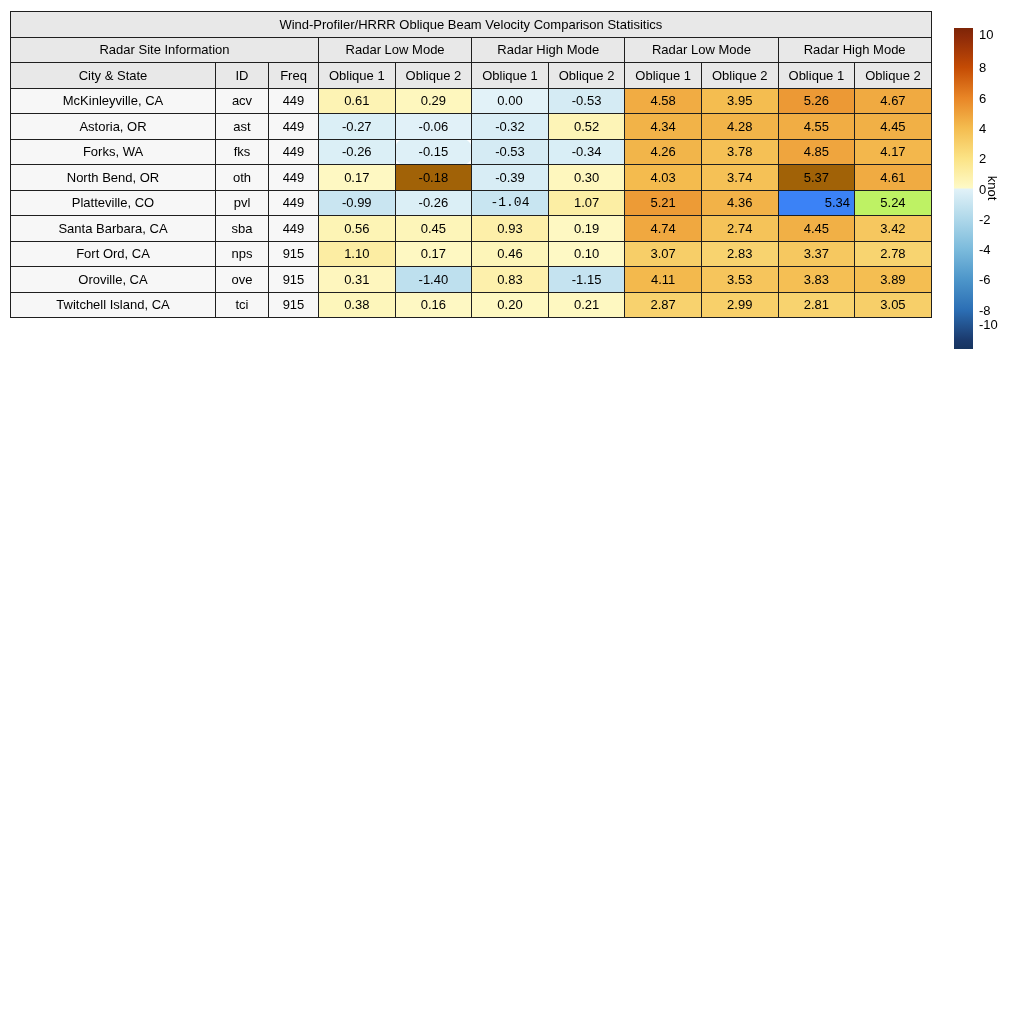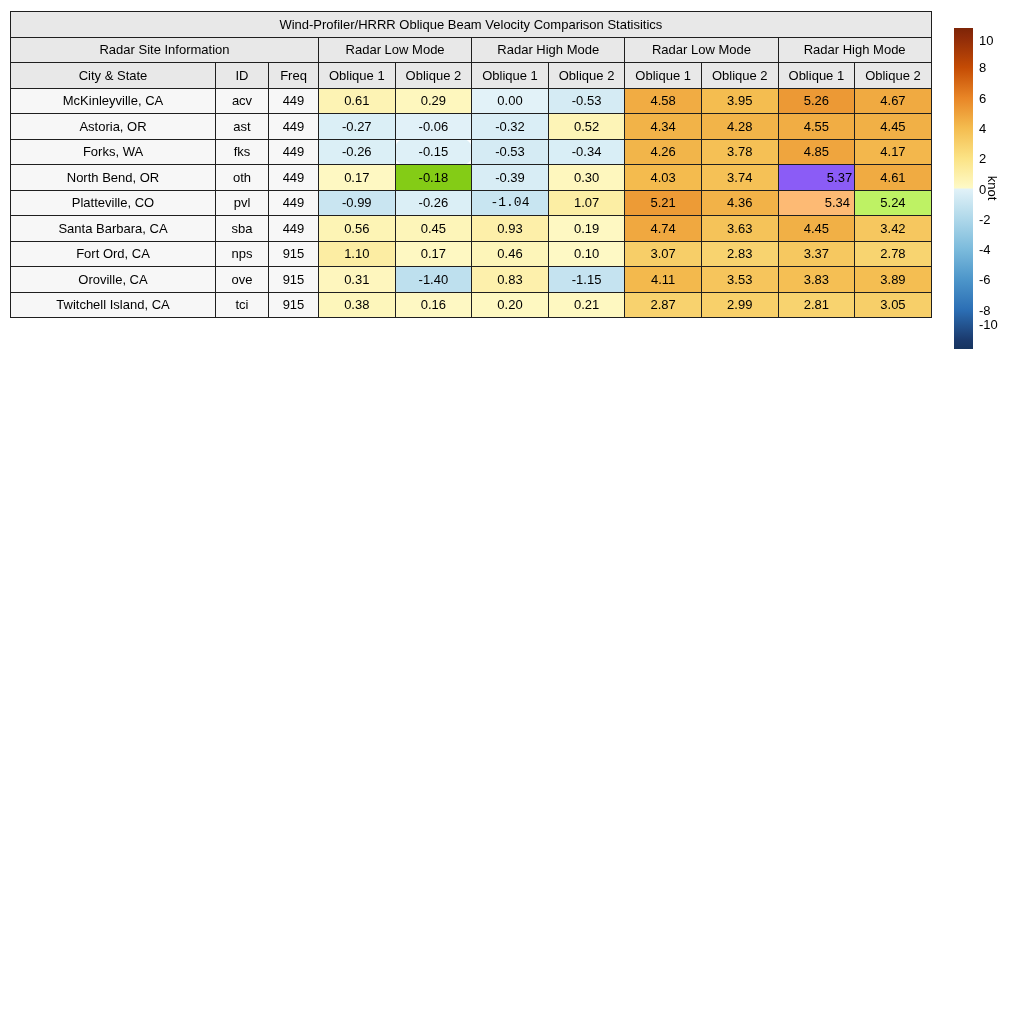--- a/index.html
+++ b/index.html
@@ -114,51 +114,51 @@
         <td style="background: rgb(242, 181, 74);">4.26</td>
         <td style="background: rgb(245, 192, 85);">3.78</td>
         <td style="background: rgb(239, 165, 62);">4.85</td>
         <td style="background: rgb(243, 183, 76);">4.17</td>
       </tr>
       <tr>
         <td class="site">North Bend, OR</td>
         <td class="site">oth</td>
         <td class="site">449</td>
         <td style="background: rgb(254, 248, 194);">0.17</td>
-        <td style="background: #84cc16;">-0.18</td>
+        <td style="background: #a16207;">-0.18</td>
         <td style="background: rgb(216, 237, 245);">-0.39</td>
         <td style="background: rgb(254, 247, 190);">0.30</td>
         <td style="background: rgb(244, 187, 78);">4.03</td>
         <td style="background: rgb(245, 193, 86);">3.74</td>
-        <td style="background: #8b5cf6; text-align: right;">5.37</td>
+        <td style="background: #a16207;">5.37</td>
         <td style="background: rgb(240, 171, 66);">4.61</td>
       </tr>
       <tr>
         <td class="site">Platteville, CO</td>
         <td class="site">pvl</td>
         <td class="site">449</td>
         <td style="background: rgb(201, 229, 241);">-0.99</td>
         <td style="background: rgb(219, 239, 246);">-0.26</td>
         <td style="background: rgb(200, 229, 241); font-family: Liberation Mono, monospace;">-1.04</td>
         <td style="background: rgb(252, 238, 164);">1.07</td>
         <td style="background: rgb(237, 155, 54);">5.21</td>
         <td style="background: rgb(242, 178, 72);">4.36</td>
-        <td style="background: #fdba74; padding-left: 44px;">5.34</td>
+        <td style="background: #3b82f6; padding-left: 44px;">5.34</td>
         <td style="background: #bef264;">5.24</td>
       </tr>
       <tr>
         <td class="site">Santa Barbara, CA</td>
         <td class="site">sba</td>
         <td class="site">449</td>
         <td style="background: rgb(253, 244, 181);">0.56</td>
         <td style="background: rgb(253, 245, 185);">0.45</td>
         <td style="background: rgb(253, 239, 169);">0.93</td>
         <td style="background: rgb(254, 248, 194);">0.19</td>
         <td style="background: rgb(240, 168, 64);">4.74</td>
-        <td style="background: rgb(245, 195, 89);">3.63</td>
+        <td style="background: rgb(245, 195, 89);">2.74</td>
         <td style="background: rgb(241, 176, 70);">4.45</td>
         <td style="background: rgb(246, 199, 95);">3.42</td>
       </tr>
       <tr>
         <td class="site">Fort Ord, CA</td>
         <td class="site">nps</td>
         <td class="site">915</td>
         <td style="background: rgb(252, 237, 163);">1.10</td>
         <td style="background: rgb(254, 248, 194);">0.17</td>
         <td style="background: rgb(253, 245, 185);">0.46</td>
@@ -193,21 +193,21 @@
         <td style="background: rgb(248, 208, 106);">2.99</td>
         <td style="background: rgb(248, 211, 111);">2.81</td>
         <td style="background: rgb(247, 207, 105);">3.05</td>
       </tr>
     </tbody>
 </table>
 
 <div class="colorbar">
   <div class="cb-grad" style="background: linear-gradient(rgb(125, 37, 7) 0%, rgb(142, 43, 9) 2.83%, rgb(196, 75, 4) 12.26%, rgb(232, 133, 38) 21.7%, rgb(244, 188, 79) 31.13%, rgb(251, 227, 133) 40.57%, rgb(254, 250, 200) 49.98%, rgb(226, 242, 248) 50.02%, rgb(175, 216, 234) 59.43%, rgb(124, 187, 220) 68.87%, rgb(77, 150, 202) 78.3%, rgb(44, 111, 181) 87.74%, rgb(27, 58, 109) 97.17%, rgb(22, 52, 95) 100%);"></div>
   <div class="cb-ticks">
-      <div class="cb-tick" style="top: 12px;">10</div>
+      <div class="cb-tick" style="top: 6px;">10</div>
       <div class="cb-tick" style="top: 39.4px;">8</div>
       <div class="cb-tick" style="top: 69.7px;">6</div>
       <div class="cb-tick" style="top: 99.9px;">4</div>
       <div class="cb-tick" style="top: 130.2px;">2</div>
       <div class="cb-tick" style="top: 160.5px;">0</div>
       <div class="cb-tick" style="top: 190.8px;">-2</div>
       <div class="cb-tick" style="top: 221.1px;">-4</div>
       <div class="cb-tick" style="top: 251.3px;">-6</div>
       <div class="cb-tick" style="top: 281.6px;">-8</div>
       <div class="cb-tick" style="top: 296px;">-10</div>

